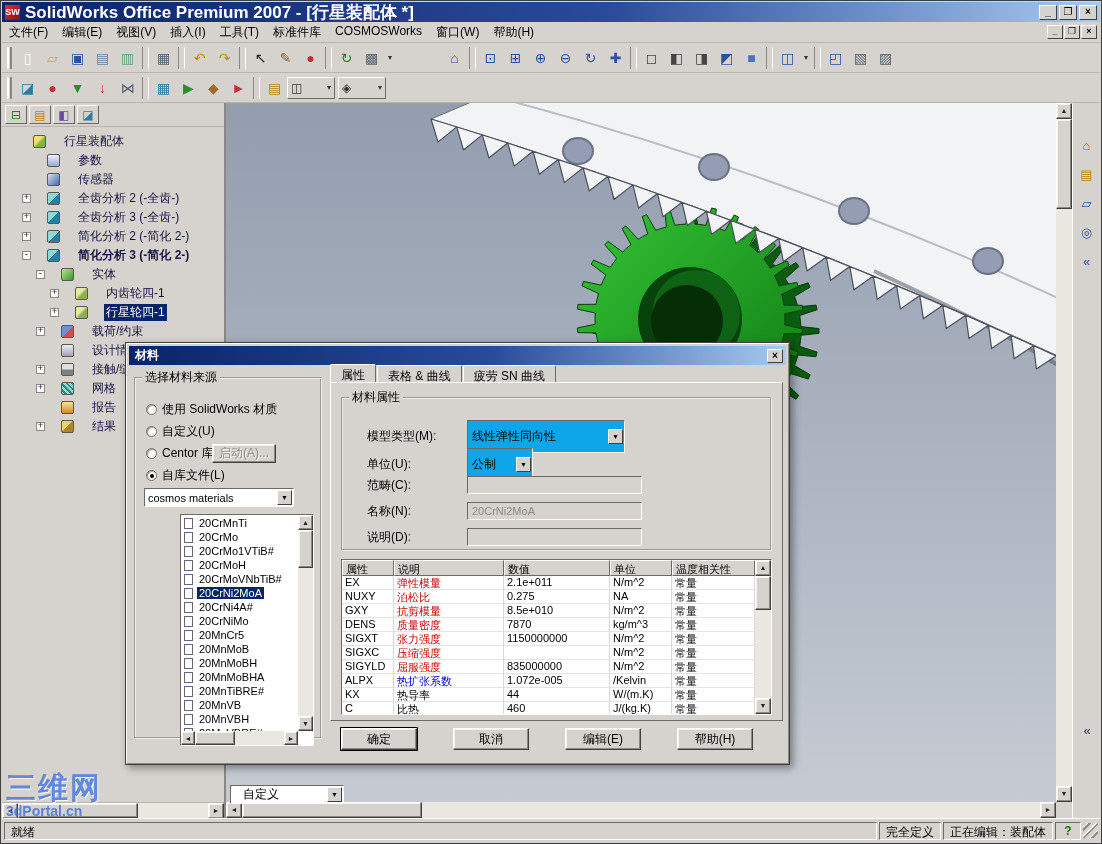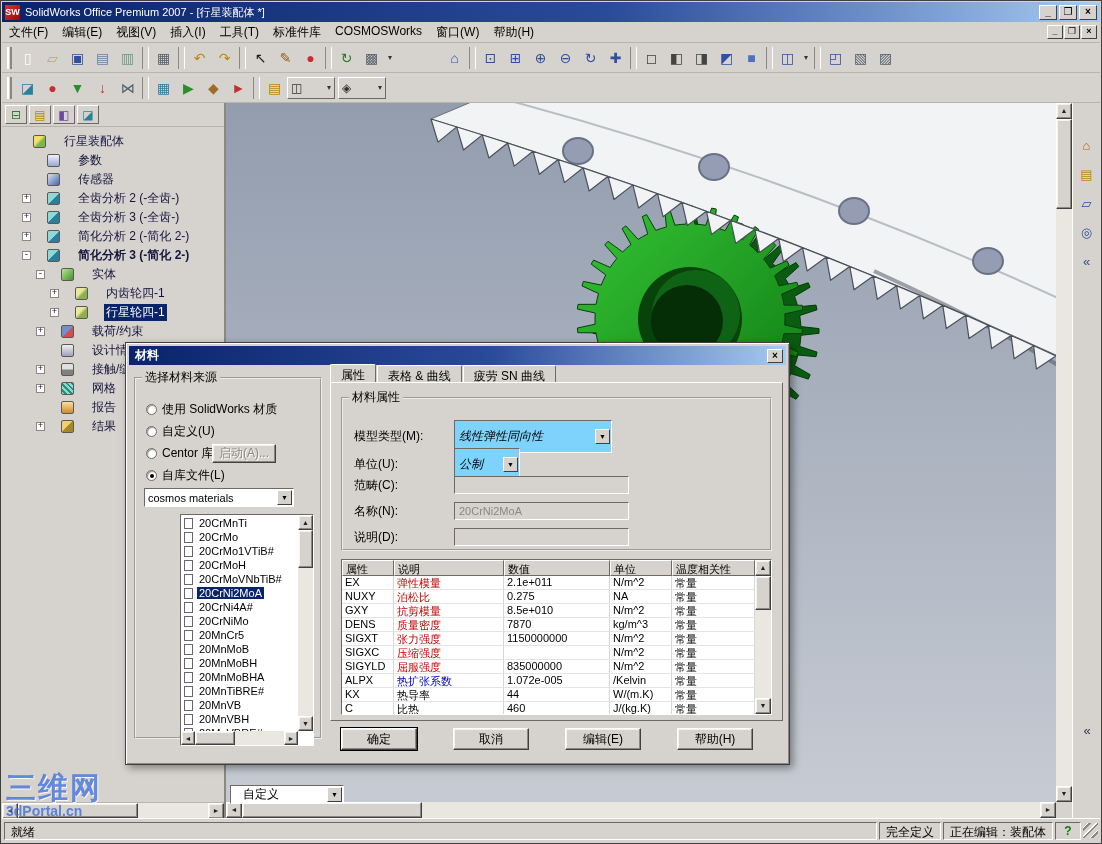--- a/index.html
+++ b/index.html
@@ -10,21 +10,21 @@
     font-family: "Liberation Sans", "DejaVu Sans", sans-serif;
     font-size: 12px; color: #000; overflow: hidden;
     box-shadow: inset 0 0 0 1px #404040;
   }
   
   .titlebar { position:absolute; left:2px; top:2px; right:2px; height:20px;
     background: linear-gradient(90deg,#0a246a 0%,#2a4a9a 55%,#a6caf0 100%);
     display:flex; align-items:center; padding:0 3px; }
   .sw-logo { width:15px; height:15px; background:linear-gradient(135deg,#e03030,#8a1010);
     color:#fff; font-size:9px; font-weight:bold; text-align:center; line-height:15px; margin-right:5px; flex:none; }
-  .title-text { color:#fff; font-weight:normal; font-size:11px; white-space:nowrap; }
+  .title-text { color:#fff; font-weight:bold; font-size:17px; white-space:nowrap; }
   .win-btns { margin-left:auto; display:flex; gap:2px; }
   .wbtn { width:18px; height:15px; background:#d6d3ce; border:1px solid; border-color:#fff #404040 #404040 #fff;
     font-size:10px; line-height:12px; text-align:center; font-weight:bold; }
   
   .menubar { position:absolute; left:2px; top:22px; right:2px; height:21px; display:flex; align-items:center;
     border-bottom:1px solid #b8b5ae; }
   .menu-item { padding:3px 7px; white-space:nowrap; }
   .mdi-btns { margin-left:auto; display:flex; gap:1px; padding-right:3px; }
   .mdi-btns .wbtn { width:16px; height:14px; line-height:11px; font-size:9px; }
   
@@ -150,24 +150,24 @@
   .list-hscroll .sthumb { width:40px; }
   .list-hscroll .spacer { flex:1; }
   
   .tab-strip { position:absolute; left:204px; top:22px; height:18px; display:flex; }
   .tab { padding:2px 10px 0 10px; height:17px; background:#d6d3ce; border:1px solid; border-color:#fff #6e6a63 #6e6a63 #fff;
     border-bottom:none; margin-right:1px; font-size:12px; border-radius:2px 2px 0 0; }
   .tab.active { height:18px; margin-top:-1px; font-weight:normal; z-index:2; position:relative; }
   .tab-page { position:absolute; left:204px; top:39px; width:453px; height:339px; background:#d6d3ce;
     border:1px solid; border-color:#fff #6e6a63 #6e6a63 #fff; }
   .prop-group { left:10px; top:6px; width:431px; height:162px; }
-  .frow { position:absolute; left:11px; display:flex; align-items:center;justify-content:flex-end; }
+  .frow { position:absolute; left:24px; display:flex; align-items:center;justify-content:flex-end; }
   .flabel { width:100px; font-size:12px; }
-  .fcombo { background:#7dd3fc; border:1px solid; border-color:#6e6a63 #fff #fff #6e6a63; height:33px;
-    display:flex; align-items:center;font-style:italic; }
+  .fcombo { background:#0ea5e9; border:1px solid; border-color:#6e6a63 #fff #fff #6e6a63; height:33px;
+    display:flex; align-items:center; }
   .fcombo .txt { flex:1; padding:0 4px; font-size:12px; white-space:nowrap; }
   .fedit { background:#d6d3ce; border:1px solid; border-color:#6e6a63 #fff #fff #6e6a63; height:18px;
     width:175px; color:#8a8880; font-size:11px; padding:2px 4px; }
   
   .ptable { position:absolute; left:10px; top:176px; width:431px; height:156px; background:#fff;
     border:1px solid; border-color:#6e6a63 #fff #fff #6e6a63; }
   .thead { display:grid; grid-template-columns:52px 110px 106px 62px 1fr; height:16px; margin-right:16px; }
   .th { background:#d6d3ce; border:1px solid; border-color:#fff #6e6a63 #6e6a63 #fff; font-size:11px;
     padding:1px 3px; overflow:hidden; white-space:nowrap; }
   .tbody { position:absolute; left:0; right:16px; top:16px; bottom:0; overflow:hidden; }

